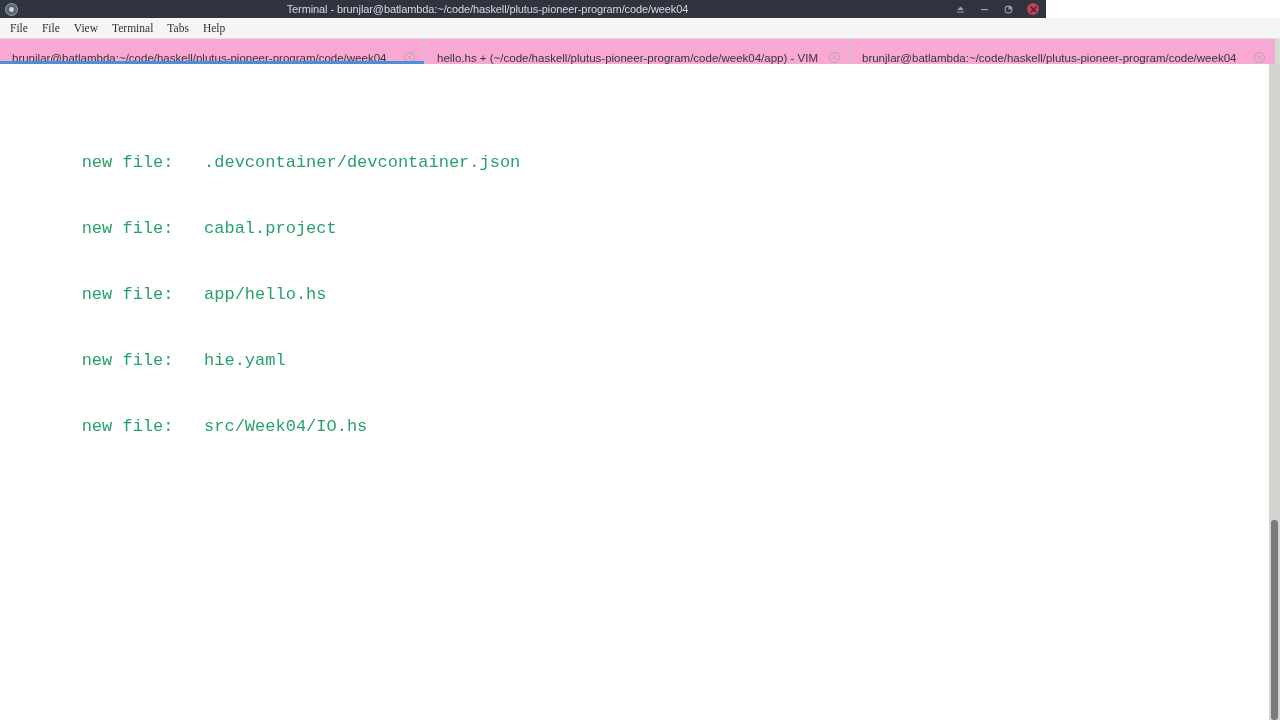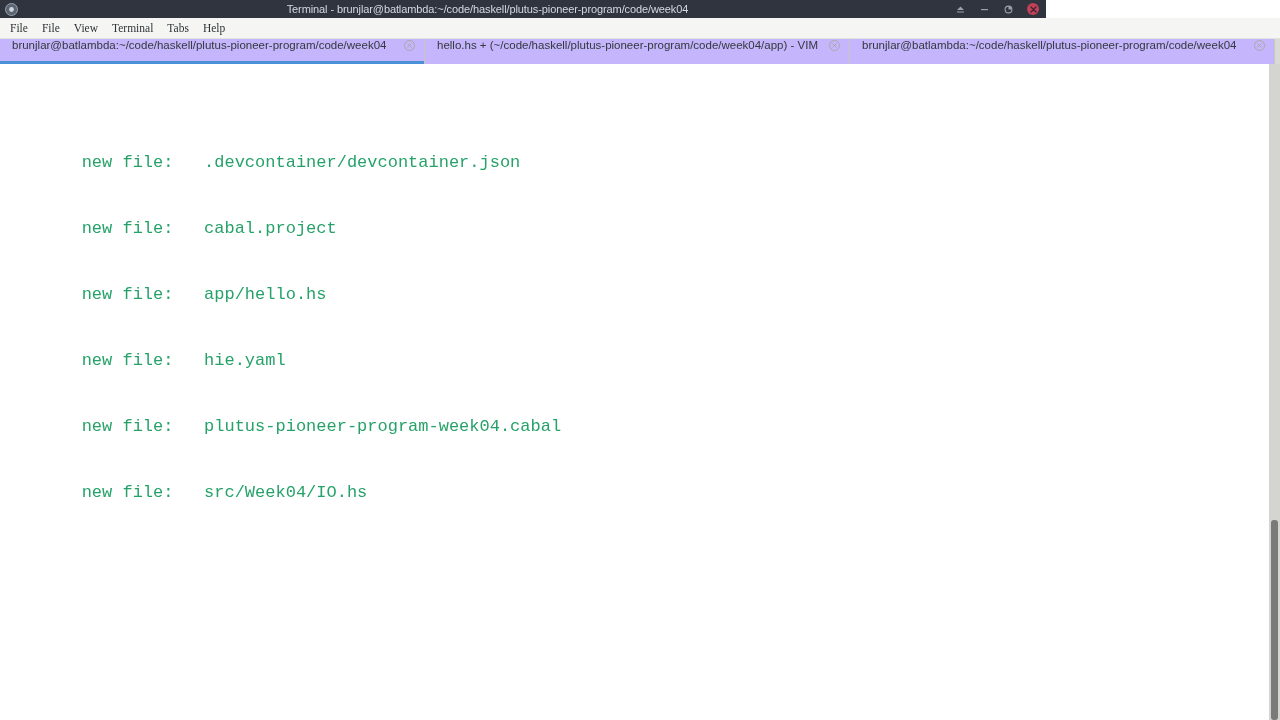--- a/index.html
+++ b/index.html
@@ -59,22 +59,22 @@
   #menubar .menu-item:first-child { margin-left: 3px; }
 
   
   #tabbar {
     position: absolute; left: 0; top: 39px; width: 1280px; height: 25px;
     background: #d9d9d6;
     display: flex; align-items: stretch;
   }
   #tabbar .tab {
     position: relative;
-    display: flex; align-items: flex-start; justify-content: space-between;
-    background: #c4b5fd;
+    display: flex; align-items: flex-end; justify-content: space-between;
+    background: #f9a8d4;
     border-right: 1px solid #c6c6c2;
     padding: 0 8px 0 12px;
     width: 425px;
     overflow: hidden;
   }
   #tabbar .tab .tab-label {
     font-size: 11.5px; color: #34393b;
     white-space: nowrap; overflow: hidden; text-overflow: ellipsis;
     font-family: "Liberation Sans", sans-serif;
   }
@@ -188,21 +188,20 @@
   </div>
 </div>
 
 <div id="terminal">
 
   
   <div class="line"><span class="c-green">        </span><span class="c-green">new file:</span><span class="c-green">   </span><span class="c-green">.devcontainer/devcontainer.json</span></div>
   <div class="line"><span class="c-green">        </span><span class="c-green">new file:</span><span class="c-green">   </span><span class="c-green">cabal.project</span></div>
   <div class="line"><span class="c-green">        </span><span class="c-green">new file:</span><span class="c-green">   </span><span class="c-green">app/hello.hs</span></div>
   <div class="line"><span class="c-green">        </span><span class="c-green">new file:</span><span class="c-green">   </span><span class="c-green">hie.yaml</span></div>
-  <div class="line"><span class="c-green">        </span><span class="c-green">new file:</span><span class="c-green">   </span><span class="c-green">plutus-pioneer-program-week04.cabal</span></div>
   <div class="line"><span class="c-green">        </span><span class="c-green">new file:</span><span class="c-green">   </span><span class="c-green">src/Week04/IO.hs</span></div>
 
   <div class="line">&nbsp;</div>
 
   
   
 
   
   
   

